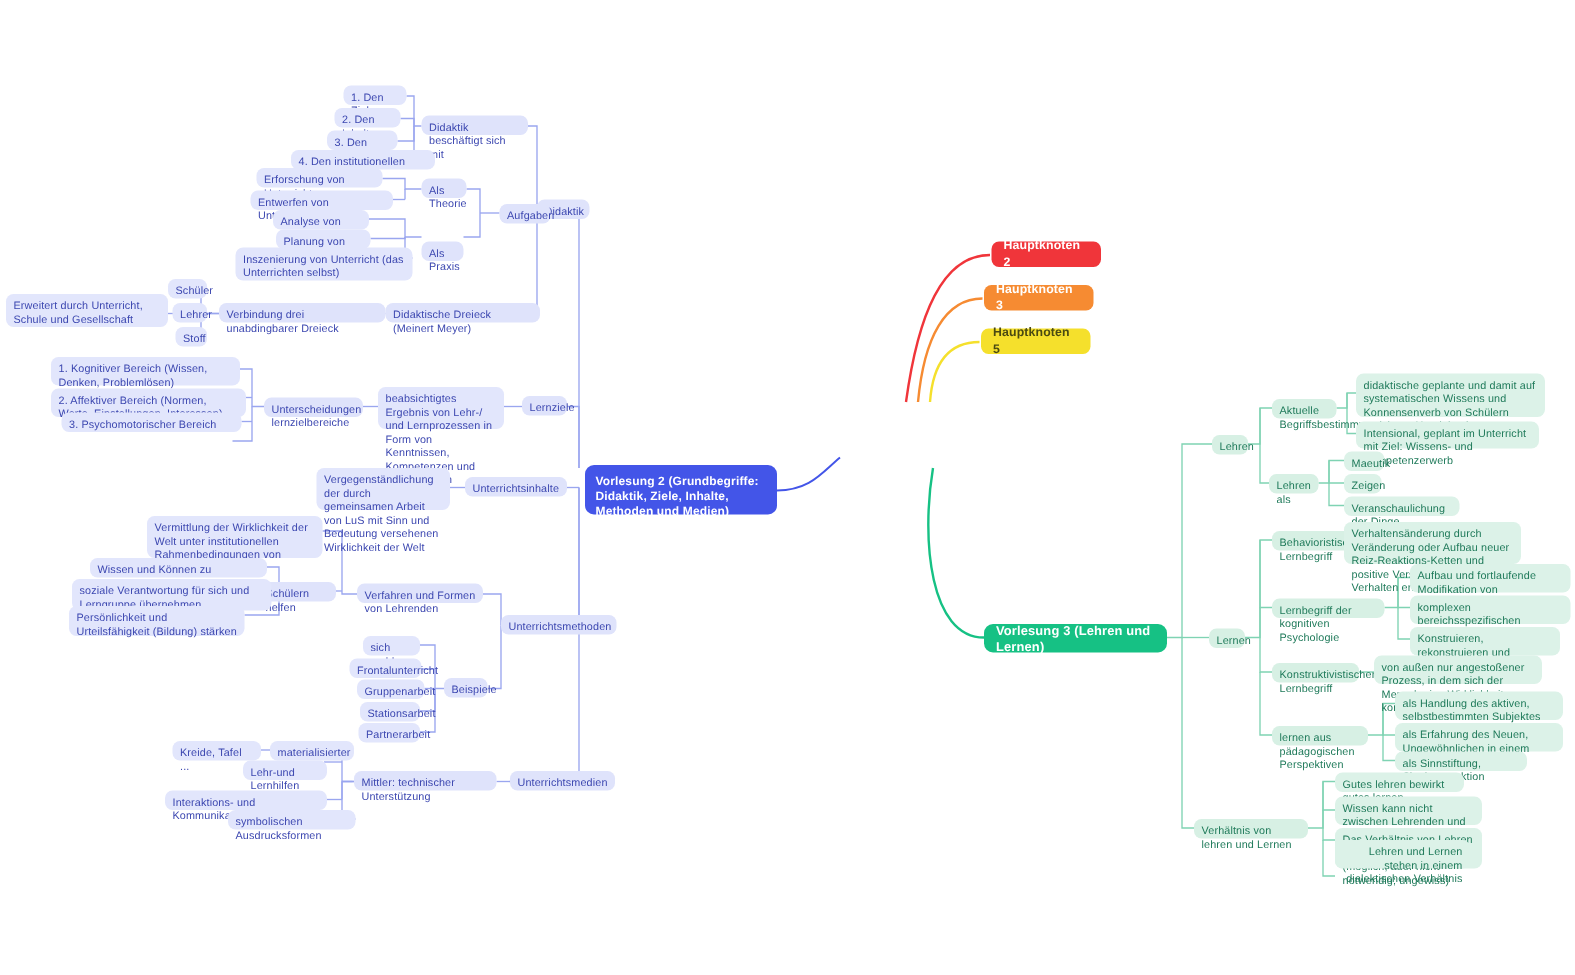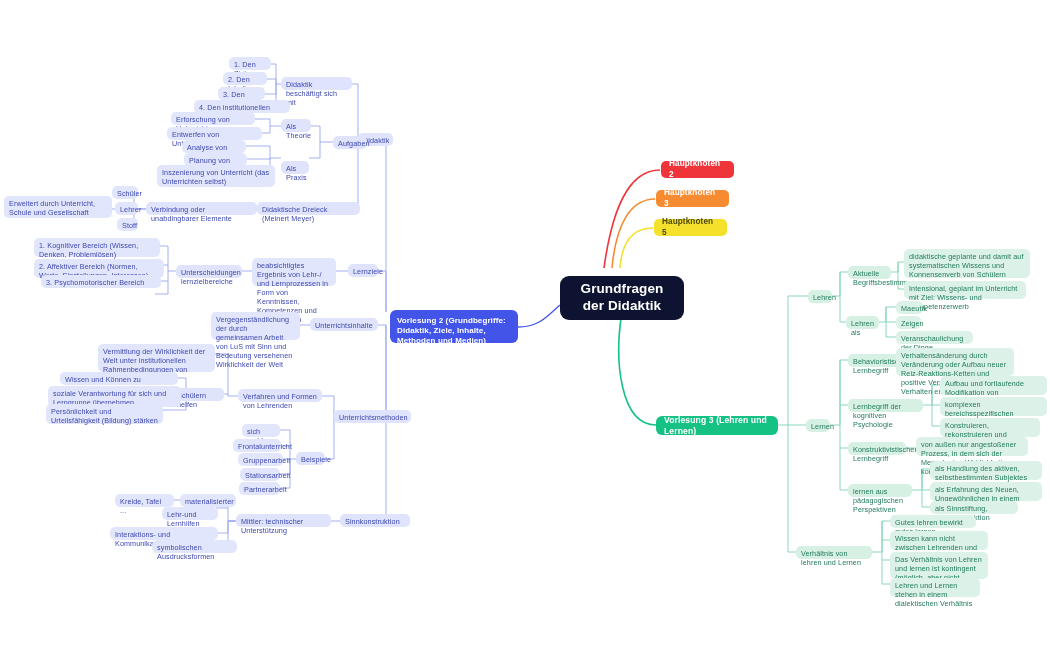--- a/index.html
+++ b/index.html
@@ -134,21 +134,20 @@
       <path d="M922,490 L922,507 L930,507"></path>
 
       <path d="M788,425 L788,552 L796,552"></path>
       <path d="M872,552 L882,552 L882,521 L890,521"></path>
       <path d="M882,521 L882,540 L890,540"></path>
       <path d="M882,540 L882,560 L890,560"></path>
       <path d="M882,560 L882,584 L890,584"></path>
     </g>
   </svg>
 
-  <div class="node center" style="left:560px;top:276px;width:124px;height:44px;">Grundfragen der Didaktik</div>
 
   <div class="node hk red" style="left:661px;top:161px;width:73px;height:17px;">Hauptknoten 2</div>
   <div class="node hk orange" style="left:656px;top:190px;width:73px;height:17px;">Hauptknoten 3</div>
   <div class="node hk yellow" style="left:654px;top:219px;width:73px;height:17px;">Hauptknoten 5</div>
 
   <div class="node vorl2" style="left:390px;top:310px;width:128px;height:33px;">Vorlesung 2 (Grundbegriffe: Didaktik, Ziele, Inhalte, Methoden und Medien)</div>
 
   <div class="node blue" style="left:358px;top:133px;width:35px;height:13px;">Didaktik</div>
 
   <div class="node blue" style="left:281px;top:77px;width:71px;height:13px;">Didaktik beschäftigt sich mit</div>
@@ -161,21 +160,21 @@
   <div class="node blue" style="left:281px;top:119px;width:30px;height:13px;">Als Theorie</div>
   <div class="node blue lf" style="left:171px;top:112px;width:84px;height:13px;">Erforschung von Unterricht</div>
   <div class="node blue lf" style="left:167px;top:127px;width:95px;height:13px;">Entwerfen von Unterrichtskonzepten</div>
 
   <div class="node blue" style="left:281px;top:161px;width:28px;height:13px;">Als Praxis</div>
   <div class="node blue lf" style="left:182px;top:140px;width:64px;height:13px;">Analyse von Unterricht</div>
   <div class="node blue lf" style="left:184px;top:153px;width:63px;height:13px;">Planung von Unterricht</div>
   <div class="node blue lf" style="left:157px;top:165px;width:118px;height:22px;">Inszenierung von Unterricht (das Unterrichten selbst)</div>
 
   <div class="node blue" style="left:257px;top:202px;width:103px;height:13px;">Didaktische Dreieck (Meinert Meyer)</div>
-  <div class="node blue" style="left:146px;top:202px;width:111px;height:13px;">Verbindung oder unabdingbarer Elemente</div>
+  <div class="node blue" style="left:146px;top:202px;width:111px;height:13px;">Verbindung drei unabdingbarer Dreieck</div>
   <div class="node blue lf" style="left:112px;top:186px;width:26px;height:13px;">Schüler</div>
   <div class="node blue lf" style="left:115px;top:202px;width:23px;height:13px;">Lehrer</div>
   <div class="node blue lf" style="left:117px;top:218px;width:21px;height:13px;">Stoff</div>
   <div class="node blue lf" style="left:4px;top:196px;width:108px;height:22px;">Erweitert durch Unterricht, Schule und Gesellschaft</div>
 
   <div class="node blue" style="left:348px;top:264px;width:30px;height:13px;">Lernziele</div>
   <div class="node blue lf" style="left:252px;top:258px;width:84px;height:28px;">beabsichtigtes Ergebnis von Lehr-/ und Lernprozessen in Form von Kenntnissen, Kompetenzen und Einstellungen</div>
   <div class="node blue" style="left:176px;top:265px;width:66px;height:13px;">Unterscheidungen lernzielbereiche</div>
   <div class="node blue lf" style="left:34px;top:238px;width:126px;height:19px;">1. Kognitiver Bereich (Wissen, Denken, Problemlösen)</div>
   <div class="node blue lf" style="left:34px;top:259px;width:130px;height:19px;">2. Affektiver Bereich (Normen, Werte, Einstellungen, Interessen)</div>
@@ -193,21 +192,21 @@
   <div class="node blue lf" style="left:48px;top:386px;width:133px;height:21px;">soziale Verantwortung für sich und Lerngruppe übernehmen</div>
   <div class="node blue lf" style="left:46px;top:404px;width:117px;height:20px;">Persönlichkeit und Urteilsfähigkeit (Bildung) stärken</div>
 
   <div class="node blue" style="left:296px;top:452px;width:29px;height:13px;">Beispiele</div>
   <div class="node blue lf" style="left:242px;top:424px;width:38px;height:13px;">sich melden</div>
   <div class="node blue lf" style="left:233px;top:439px;width:48px;height:13px;">Frontalunterricht</div>
   <div class="node blue lf" style="left:238px;top:453px;width:45px;height:13px;">Gruppenarbeit</div>
   <div class="node blue lf" style="left:240px;top:468px;width:40px;height:13px;">Stationsarbeit</div>
   <div class="node blue lf" style="left:239px;top:482px;width:41px;height:13px;">Partnerarbeit</div>
 
-  <div class="node blue" style="left:340px;top:514px;width:70px;height:13px;">Sinnkonstruktion</div>
+  <div class="node blue" style="left:340px;top:514px;width:70px;height:13px;">Unterrichtsmedien</div>
   <div class="node blue" style="left:236px;top:514px;width:95px;height:13px;">Mittler: technischer Unterstützung</div>
   <div class="node blue lf" style="left:180px;top:494px;width:56px;height:13px;">materialisierter Form</div>
   <div class="node blue lf" style="left:162px;top:507px;width:56px;height:13px;">Lehr-und Lernhilfen</div>
   <div class="node blue lf" style="left:110px;top:527px;width:108px;height:13px;">Interaktions- und Kommunikationsprozesse</div>
   <div class="node blue lf" style="left:152px;top:540px;width:85px;height:13px;">symbolischen Ausdrucksformen</div>
   <div class="node blue lf" style="left:115px;top:494px;width:59px;height:13px;">Kreide, Tafel ...</div>
 
   <div class="node vorl3" style="left:656px;top:416px;width:122px;height:19px;">Vorlesung 3 (Lehren und Lernen)</div>
 
   <div class="node green" style="left:808px;top:290px;width:24px;height:13px;">Lehren</div>
@@ -235,15 +234,15 @@
 
   <div class="node green" style="left:848px;top:484px;width:64px;height:13px;">lernen aus pädagogischen Perspektiven</div>
   <div class="node green lf" style="left:930px;top:461px;width:112px;height:19px;">als Handlung des aktiven, selbstbestimmten Subjektes</div>
   <div class="node green lf" style="left:930px;top:482px;width:112px;height:19px;">als Erfahrung des Neuen, Ungewöhnlichen in einem "fruchtbaren Moment"</div>
   <div class="node green lf" style="left:930px;top:501px;width:88px;height:13px;">als Sinnstiftung, Sinnkonstruktion</div>
 
   <div class="node green" style="left:796px;top:546px;width:76px;height:13px;">Verhältnis von lehren und Lernen</div>
   <div class="node green lf" style="left:890px;top:515px;width:86px;height:13px;">Gutes lehren bewirkt gutes lernen</div>
   <div class="node green lf" style="left:890px;top:531px;width:98px;height:19px;">Wissen kann nicht zwischen Lehrenden und Lernenden übertragen werden</div>
   <div class="node green lf" style="left:890px;top:552px;width:98px;height:27px;">Das Verhältnis von Lehren und lernen ist kontingent (möglich, aber nicht notwendig; ungewiss)</div>
-  <div class="node green lf" style="left:890px;top:578px;width:90px;height:19px;">Lehren und Lernen stehen in einem dialektischen Verhältnis</div>
+  <div class="node green lf" style="left:890px;top:560px;width:90px;height:19px;text-align:right;">Lehren und Lernen stehen in einem dialektischen Verhältnis</div>
 
 </div>
 
 </body></html>

